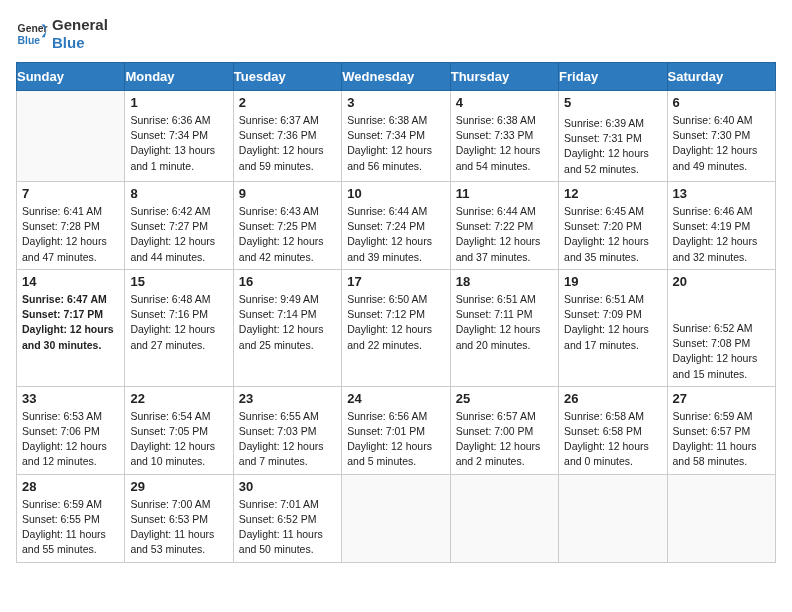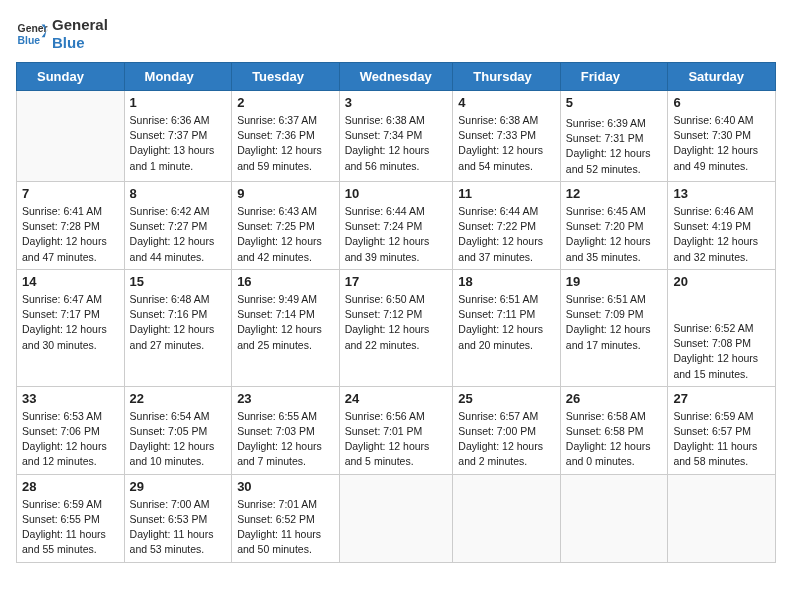--- a/index.html
+++ b/index.html
@@ -40,21 +40,21 @@
     table {
       width: 100%;
       border-collapse: collapse;
       border: 1px solid #bbb;
     }
     thead tr th {
       background: #2e7abf;
       color: #fff;
       font-size: 13px;
       font-weight: bold;
-      padding: 6px 20px;
+      padding: 6px 0;
       text-align: left;
       border: 1px solid #2266a0;
     }
     tbody tr td {
       vertical-align: top;
       border: 1px solid #ccc;
       padding: 4px 5px;
       font-size: 10.5px;
       color: #222;
       height: 88px;
@@ -104,21 +104,21 @@
         <th>Friday</th>
         <th>Saturday</th>
       </tr>
   </thead>
   <tbody id="calendar-body">
   <tr>
         <td class="empty"></td>
         <td>
           <div class="day-number">1</div>
           <div class="day-info" style="white-space: pre-line;">Sunrise: 6:36 AM
-Sunset: 7:37 PM
+Sunset: 7:34 PM
 Daylight: 13 hours
 and 1 minute.</div>
         </td>
         <td>
           <div class="day-number">2</div>
           <div class="day-info" style="white-space: pre-line;">Sunrise: 6:37 AM
 Sunset: 7:36 PM
 Daylight: 12 hours
 and 59 minutes.</div>
         </td>
@@ -198,21 +198,21 @@
           <div class="day-number">13</div>
           <div class="day-info" style="white-space: pre-line;">Sunrise: 6:46 AM
 Sunset: 4:19 PM
 Daylight: 12 hours
 and 32 minutes.</div>
         </td>
       </tr>
       <tr>
         <td>
           <div class="day-number">14</div>
-          <div class="day-info" style="white-space: pre-line;">Sunrise: 6:47 AM
+          <div class="day-info" style="white-space: pre-line; font-weight: bold;">Sunrise: 6:47 AM
 Sunset: 7:17 PM
 Daylight: 12 hours
 and 30 minutes.</div>
         </td>
         <td>
           <div class="day-number">15</div>
           <div class="day-info" style="white-space: pre-line;">Sunrise: 6:48 AM
 Sunset: 7:16 PM
 Daylight: 12 hours
 and 27 minutes.</div>

